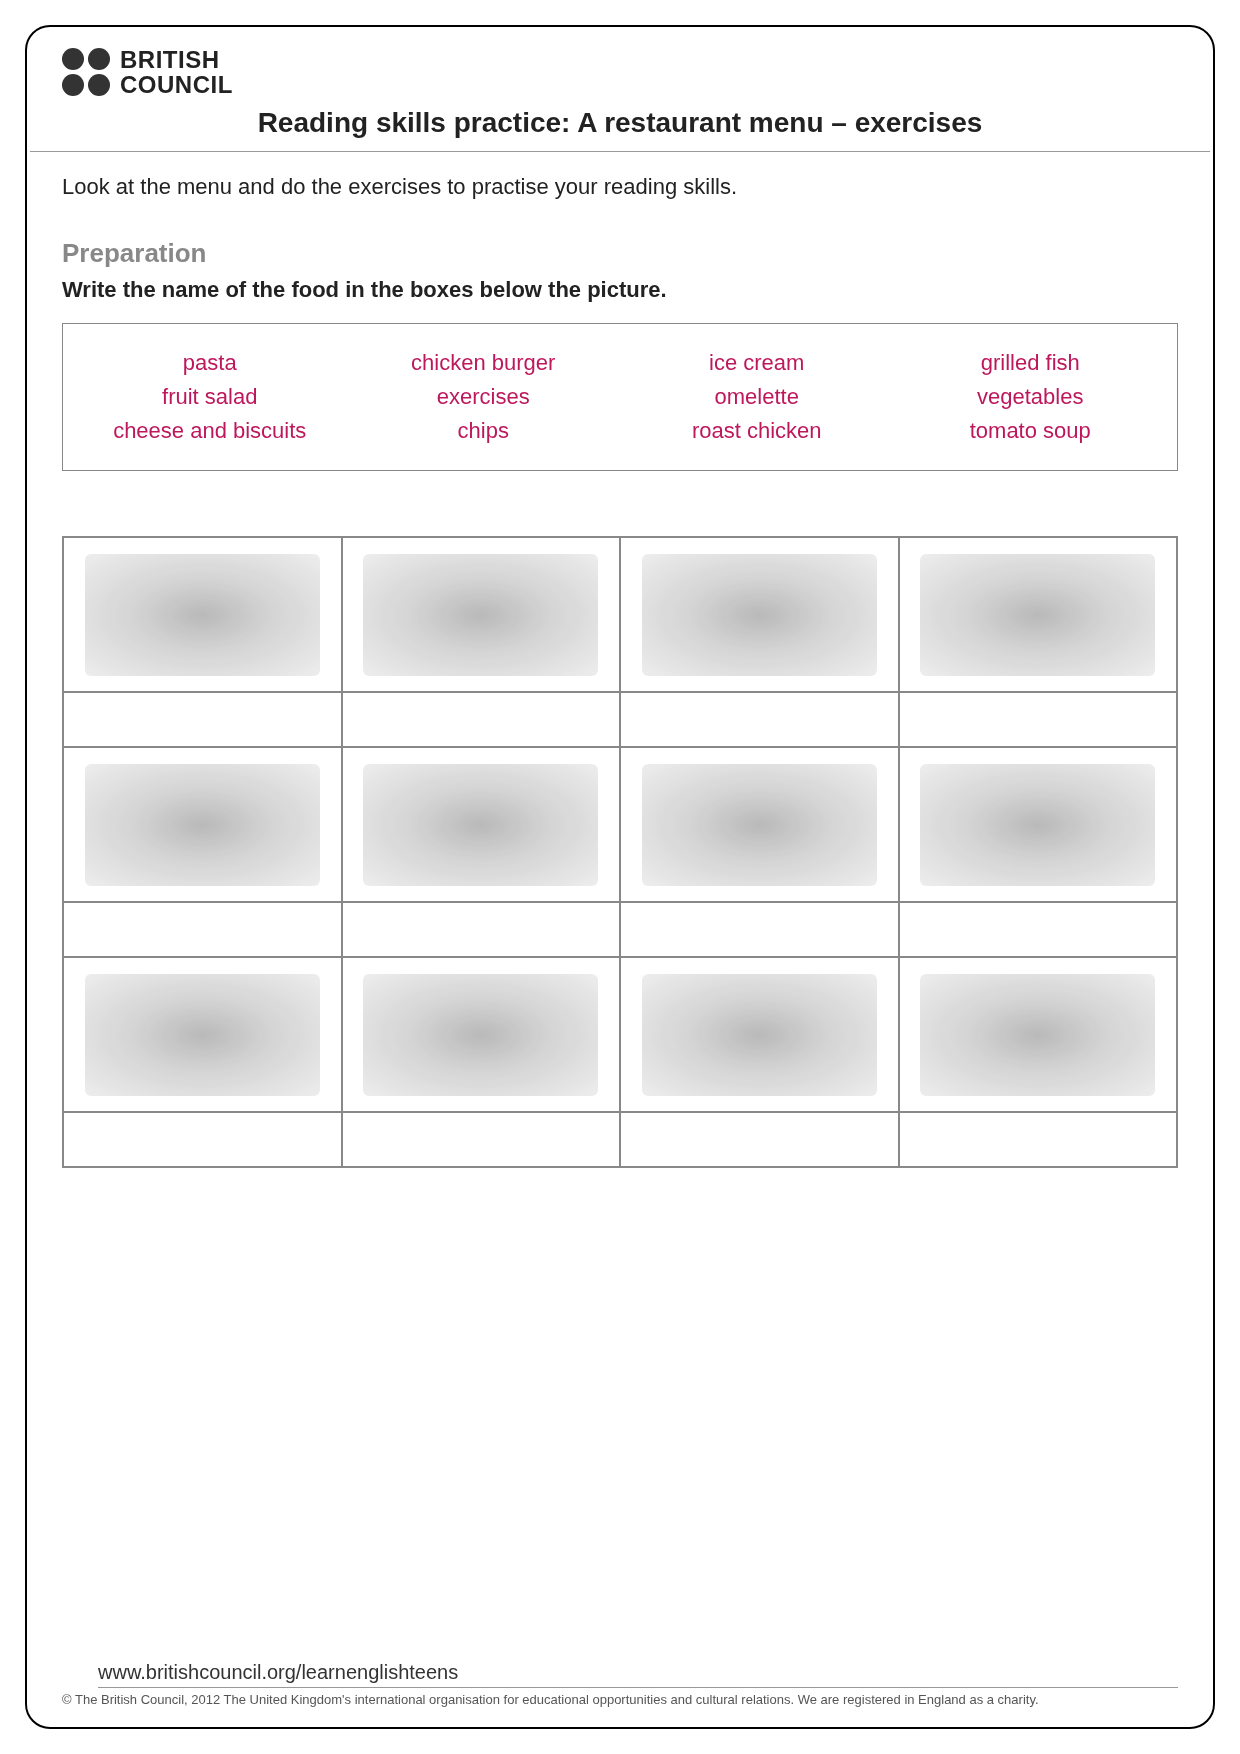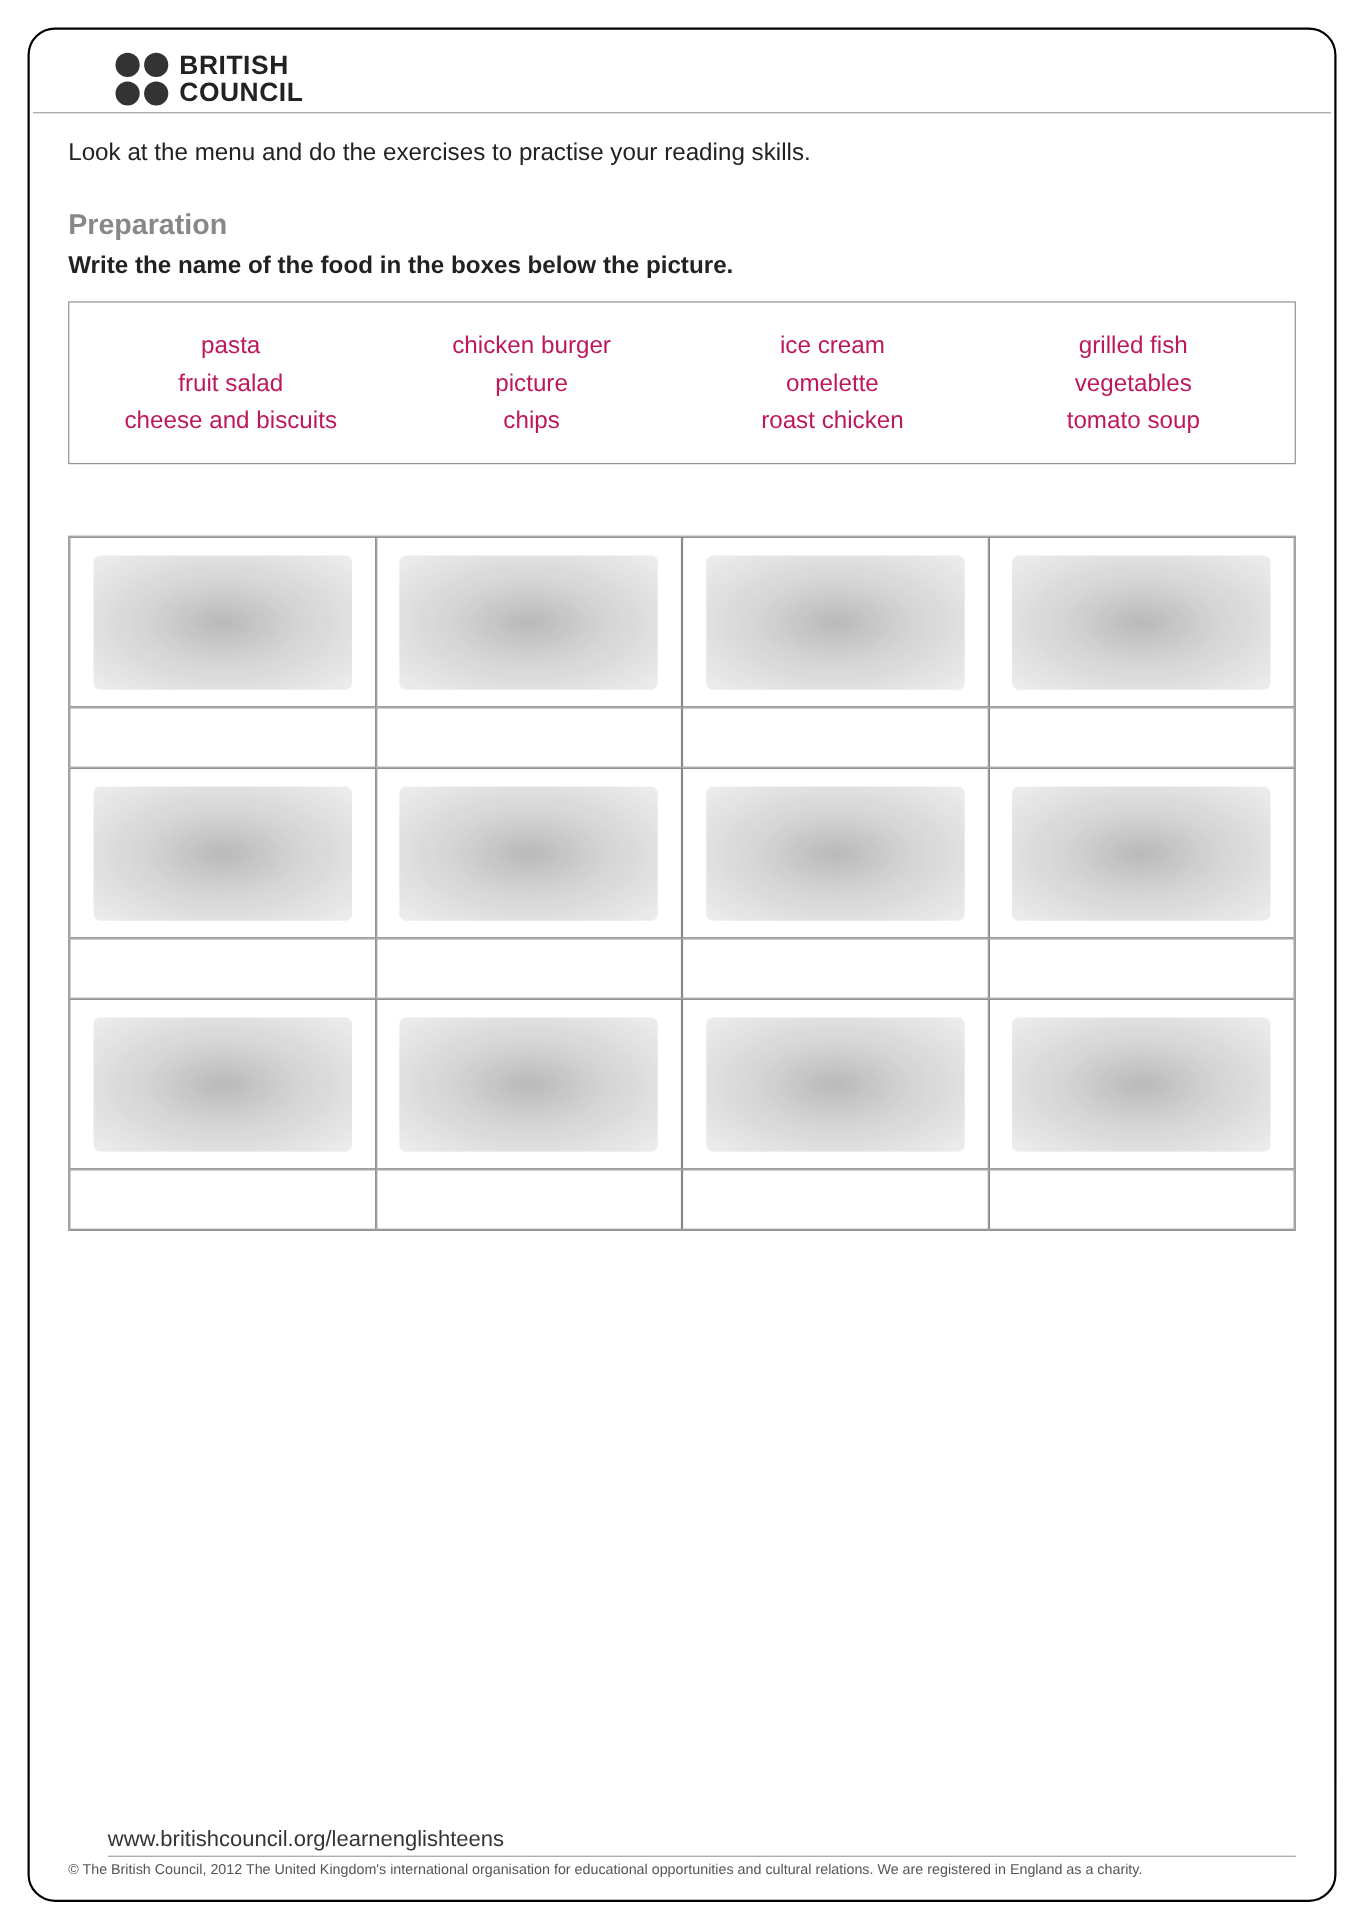--- a/index.html
+++ b/index.html
@@ -18,21 +18,20 @@
       bottom: 25px;
       border: 2px solid #000;
       border-radius: 25px;
       padding: 20px 0;
       overflow: hidden;
     }
     .header {
       display: flex;
       align-items: center;
       padding: 0 35px 5px 35px;
-      margin-left: 43px;
     }
     .logo {
       display: flex;
       align-items: center;
       gap: 10px;
     }
     .dots {
       display: grid;
       grid-template-columns: repeat(2, 22px);
       grid-template-rows: repeat(2, 22px);
@@ -165,38 +164,39 @@
           <div class="dot"></div>
           <div class="dot"></div>
       </div>
       <div class="logo-text">
         <div>BRITISH</div>
         <div>COUNCIL</div>
       </div>
     </div>
   </div>
 
+  <div class="title">Reading skills practice: A restaurant menu – exercises</div>
   <div class="divider"></div>
 
   <div class="content">
     <div class="intro">Look at the menu and do the exercises to practise your reading skills.</div>
 
     <div class="section-title">Preparation</div>
     <div class="section-desc">Write the name of the food in the boxes below the picture.</div>
 
     <div class="word-box">
       <div class="word-row">
         <div class="word">pasta</div>
         <div class="word">chicken burger</div>
         <div class="word">ice cream</div>
         <div class="word">grilled fish</div>
       </div>
       <div class="word-row">
         <div class="word">fruit salad</div>
-        <div class="word">picture</div>
+        <div class="word">exercises</div>
         <div class="word">omelette</div>
         <div class="word">vegetables</div>
       </div>
       <div class="word-row">
         <div class="word">cheese and biscuits</div>
         <div class="word">chips</div>
         <div class="word">roast chicken</div>
         <div class="word">tomato soup</div>
       </div>
     </div>

